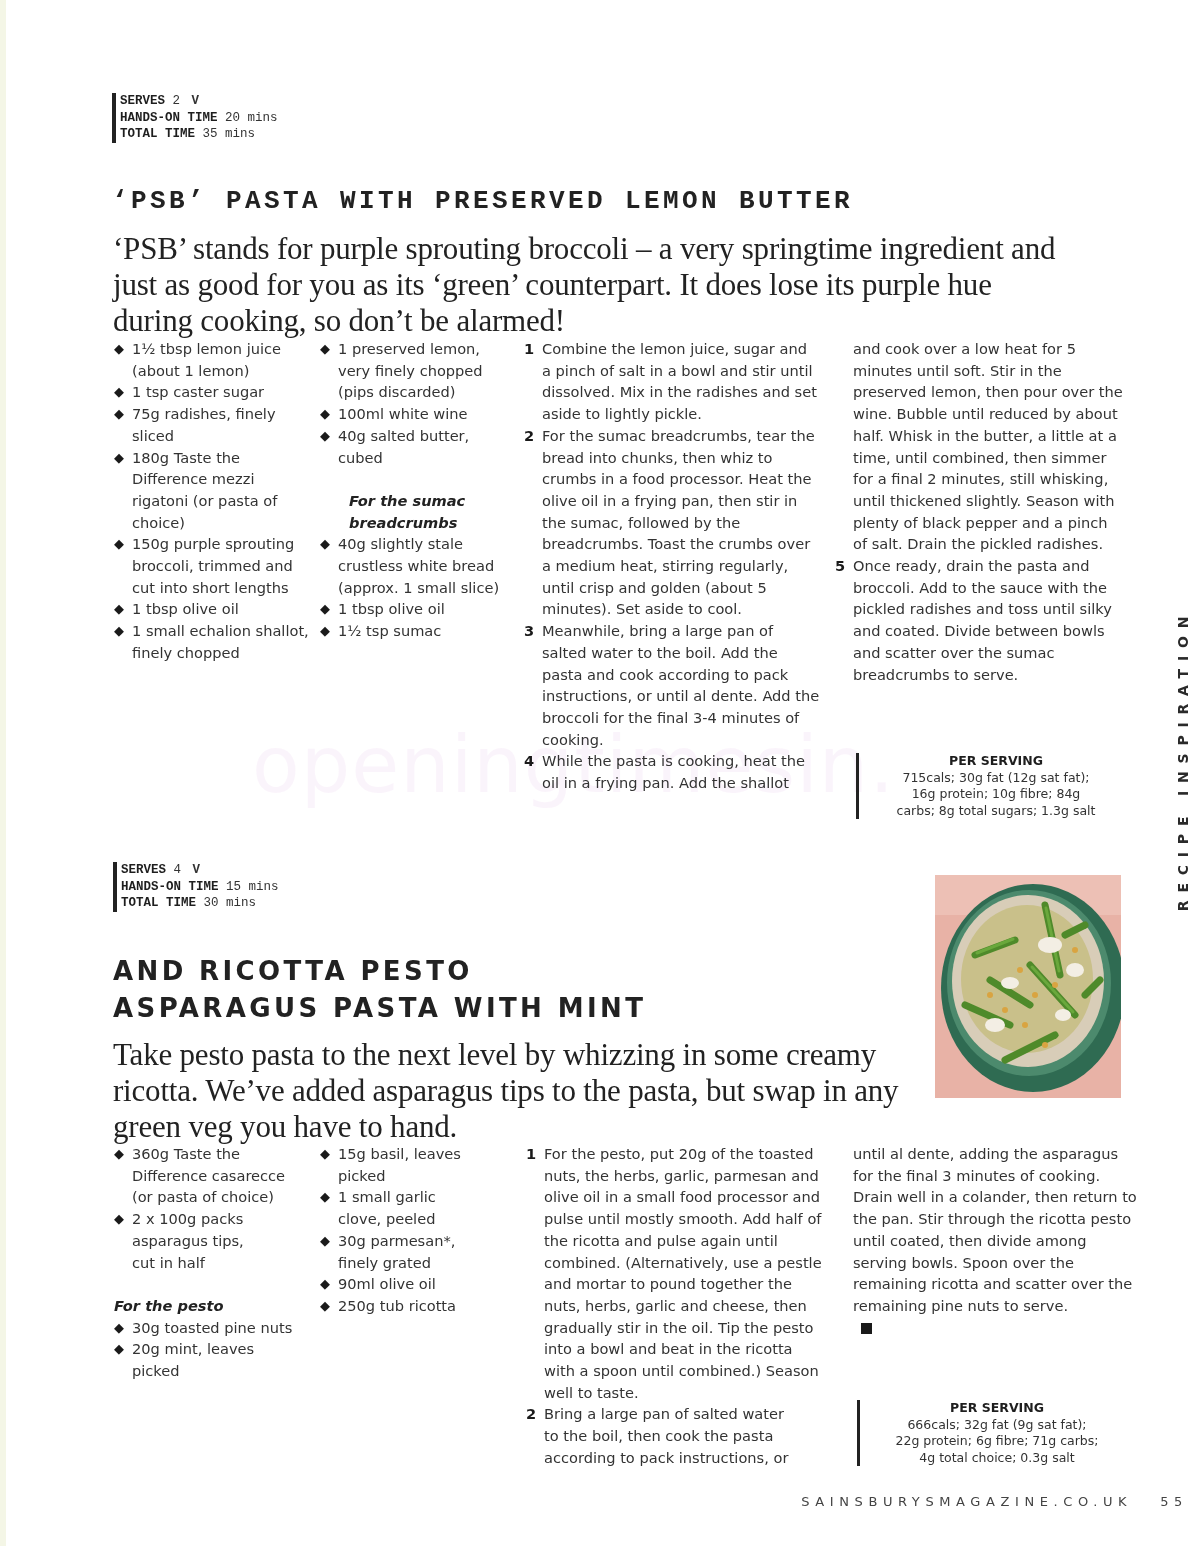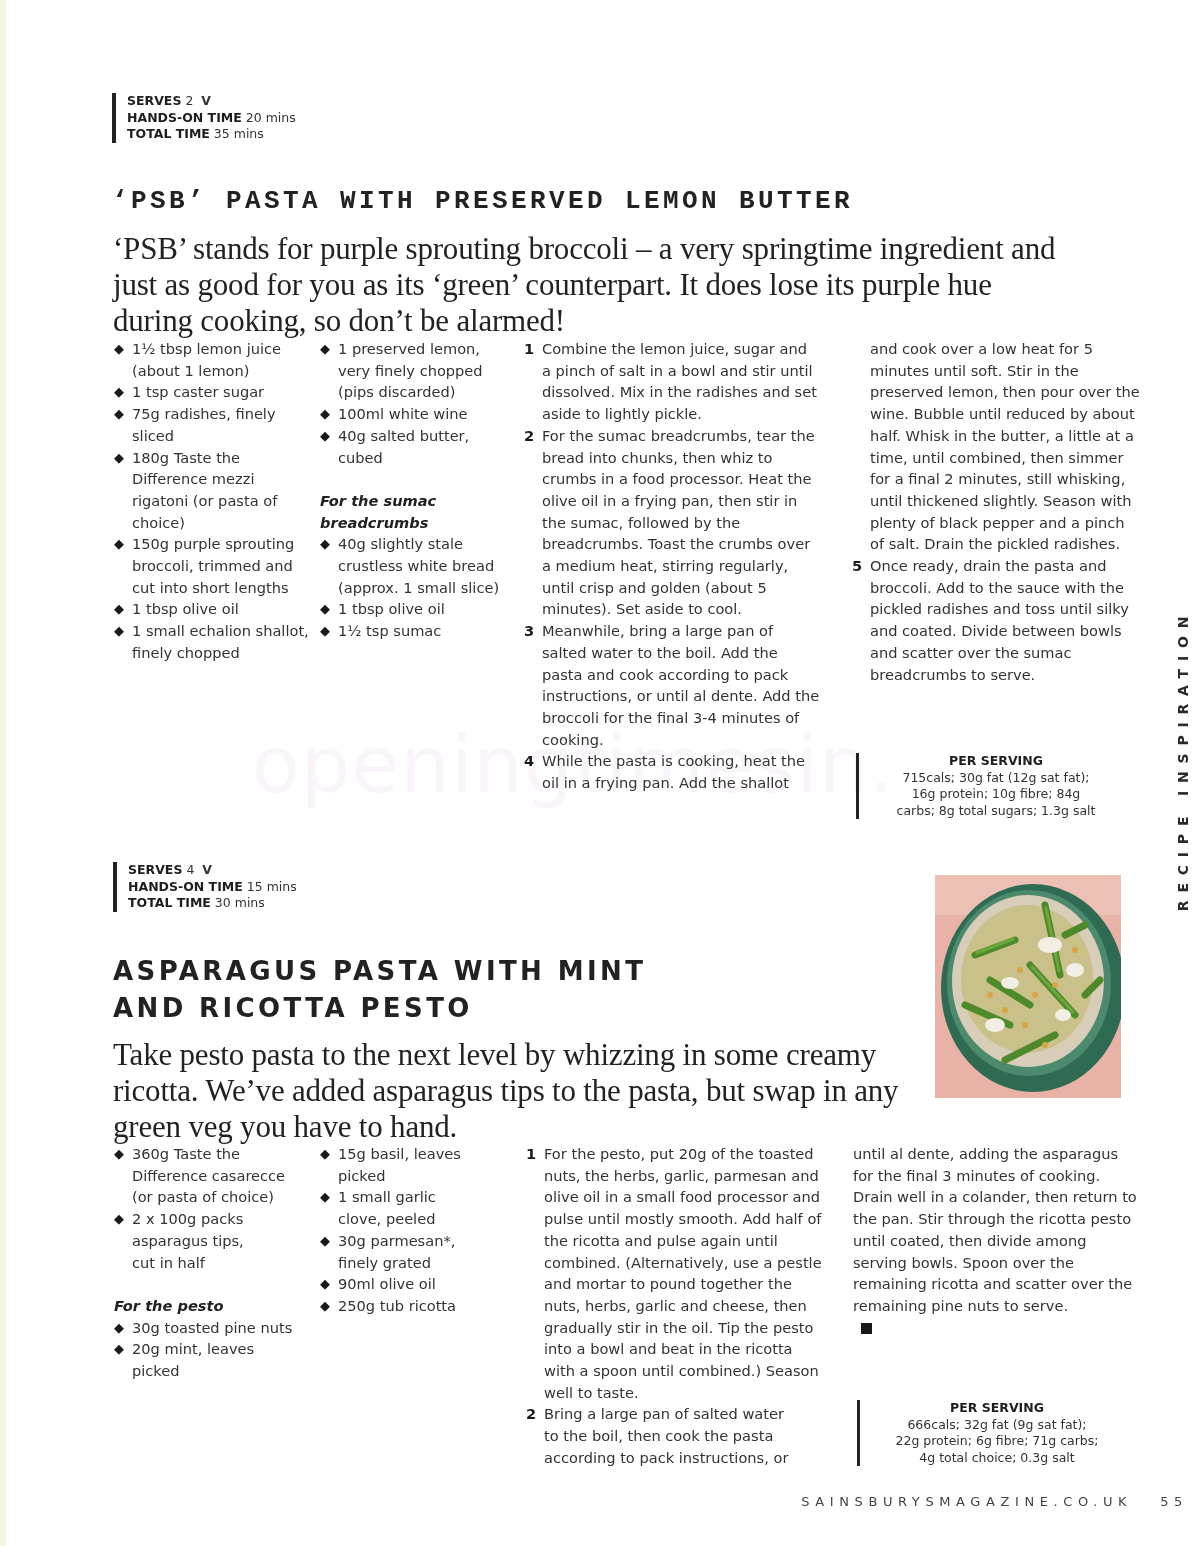--- a/index.html
+++ b/index.html
@@ -3,22 +3,22 @@
 <meta charset="utf-8">
 <style>
   html, body { margin: 0; padding: 0; }
   body {
     width: 1200px; height: 1546px; position: relative; overflow: hidden;
     background: #ffffff; color: #2a2a2a;
     font-family: "DejaVu Sans", sans-serif;
   }
   .edge-strip { position: absolute; left: 0; top: 0; width: 6px; height: 1546px; background: #f4f6e6; }
   .meta {
-    position: absolute; border-left: 4px solid #222; padding-left: 11px;
-    font-size: 12.5px; line-height: 16.5px; color: #333;
+    position: absolute; border-left: 4px solid #222; padding-left: 4px;
+    font-size: 12.5px; line-height: 16.5px; color: #333; font-family: Liberation Mono, monospace;
   }
   .meta b { font-weight: 700; color: #1e1e1e; }
   .meta .v { font-weight: 700; margin-left: 4px; }
   .title {
     position: absolute; margin: 0; font-family: "DejaVu Sans", sans-serif;
     font-weight: 700; font-size: 26px; letter-spacing: 3.4px; color: #222; line-height: 37px;
   }
   .intro {
     position: absolute; margin: 0; font-family: "Liberation Serif", serif;
     font-size: 31px; line-height: 36px; color: #222; letter-spacing: -0.2px;
@@ -97,38 +97,38 @@
   </ul>
 </div>
 
 <div class="col" style="left:320px; top:338px; width:190px;">
   <ul>
     <li><span class="dia">◆</span><span>1 preserved lemon, very finely chopped (pips discarded)</span></li>
     <li><span class="dia">◆</span><span>100ml white wine</span></li>
     <li><span class="dia">◆</span><span>40g salted butter, cubed</span></li>
   </ul>
   <div class="gap"></div>
-  <div class="sub" style="width:150px;">For the sumac breadcrumbs</div>
+  <div class="sub" style="width:150px;margin-left:29px;">For the sumac breadcrumbs</div>
   <ul>
     <li><span class="dia">◆</span><span>40g slightly stale crustless white bread (approx. 1 small slice)</span></li>
     <li><span class="dia">◆</span><span>1 tbsp olive oil</span></li>
     <li><span class="dia">◆</span><span>1½ tsp sumac</span></li>
   </ul>
 </div>
 
 <div class="col method" style="left:524px; top:338px; width:296px;">
   <ol>
     <li><span class="num">1</span><span>Combine the lemon juice, sugar and a pinch of salt in a bowl and stir until dissolved. Mix in the radishes and set aside to lightly pickle.</span></li>
     <li><span class="num">2</span><span>For the sumac breadcrumbs, tear the bread into chunks, then whiz to crumbs in a food processor. Heat the olive oil in a frying pan, then stir in the sumac, followed by the breadcrumbs. Toast the crumbs over a medium heat, stirring regularly, until crisp and golden (about 5 minutes). Set aside to cool.</span></li>
     <li><span class="num">3</span><span>Meanwhile, bring a large pan of salted water to the boil. Add the pasta and cook according to pack instructions, or until al dente. Add the broccoli for the final 3-4 minutes of cooking.</span></li>
     <li><span class="num">4</span><span>While the pasta is cooking, heat the oil in a frying pan. Add the shallot</span></li>
   </ol>
 </div>
 
-<div class="col method" style="left:835px; top:338px; width:290px;margin-left:17px;">
+<div class="col method" style="left:835px; top:338px; width:290px;">
   <p style="padding-left:18px;">and cook over a low heat for 5 minutes until soft. Stir in the preserved lemon, then pour over the wine. Bubble until reduced by about half. Whisk in the butter, a little at a time, until combined, then simmer for a final 2 minutes, still whisking, until thickened slightly. Season with plenty of black pepper and a pinch of salt. Drain the pickled radishes.</p>
   <ol>
     <li><span class="num">5</span><span>Once ready, drain the pasta and broccoli. Add to the sauce with the pickled radishes and toss until silky and coated. Divide between bowls and scatter over the sumac breadcrumbs to serve.</span></li>
   </ol>
 </div>
 
 <div class="nutrition" style="left:856px; top:753px; width:240px;">
   <div class="head">PER SERVING</div>
   <div>715cals; 30g fat (12g sat fat);</div>
   <div>16g protein; 10g fibre; 84g</div>
@@ -145,22 +145,22 @@
     <b>HANDS-ON TIME</b>
     <span>15 mins</span>
   </div>
   <div>
     <b>TOTAL TIME</b>
     <span>30 mins</span>
   </div>
 </div>
 
 <h1 class="title" style="left:113px; top:953px;">
+  <span style="display:block;">AND RICOTTA PESTO</span>
   <span style="display:block;">ASPARAGUS PASTA WITH MINT</span>
-  <span style="display:block;">AND RICOTTA PESTO</span>
 </h1>
 
 <p class="intro" style="left:113px; top:1037px; width:800px;">Take pesto pasta to the next level by whizzing in some creamy ricotta. We’ve added asparagus tips to the pasta, but swap in any green veg you have to hand.</p>
 
 <div class="photo" role="img" aria-label="Bowl of casarecce pasta with asparagus, ricotta pesto and pine nuts on a green plate">
   <svg width="186" height="223" viewBox="0 0 186 223" xmlns="http://www.w3.org/2000/svg">
     <rect width="186" height="223" fill="#e8b2a6"></rect>
     <rect x="0" y="0" width="186" height="40" fill="#edc0b5"></rect>
     <ellipse cx="98" cy="113" rx="92" ry="104" fill="#2f6b52"></ellipse>
     <ellipse cx="94" cy="108" rx="82" ry="93" fill="#4c8a6d"></ellipse>

